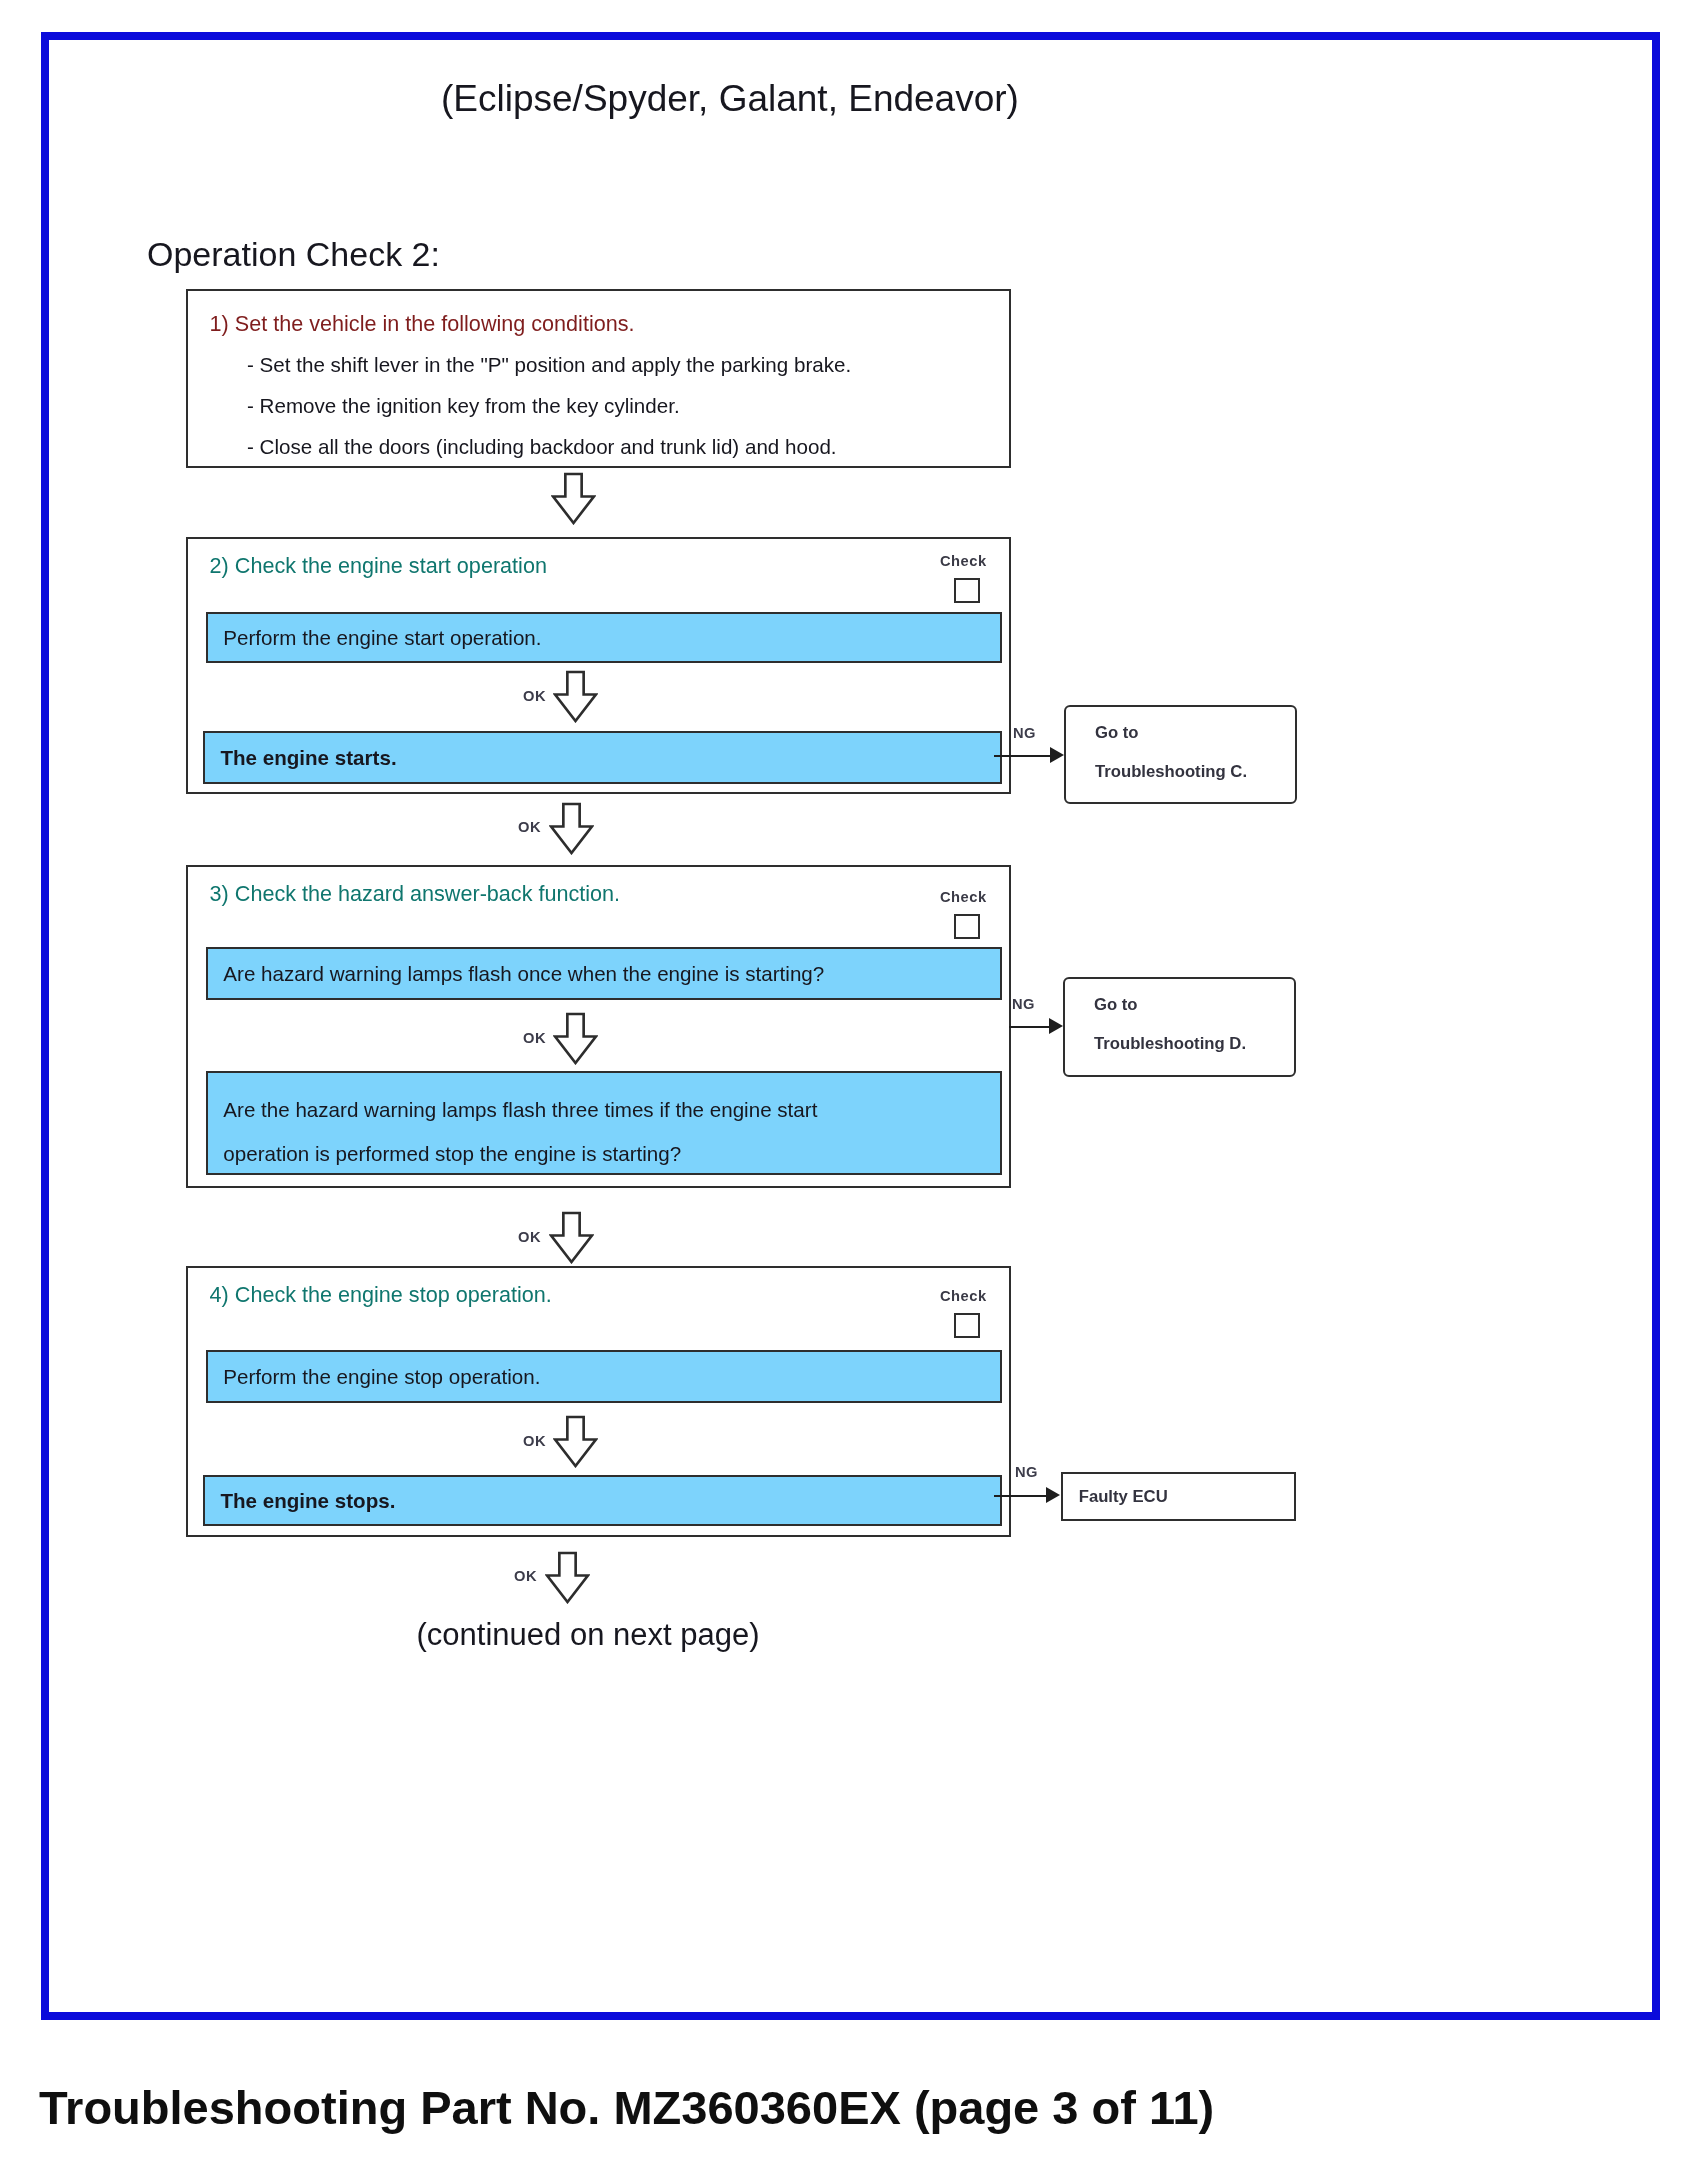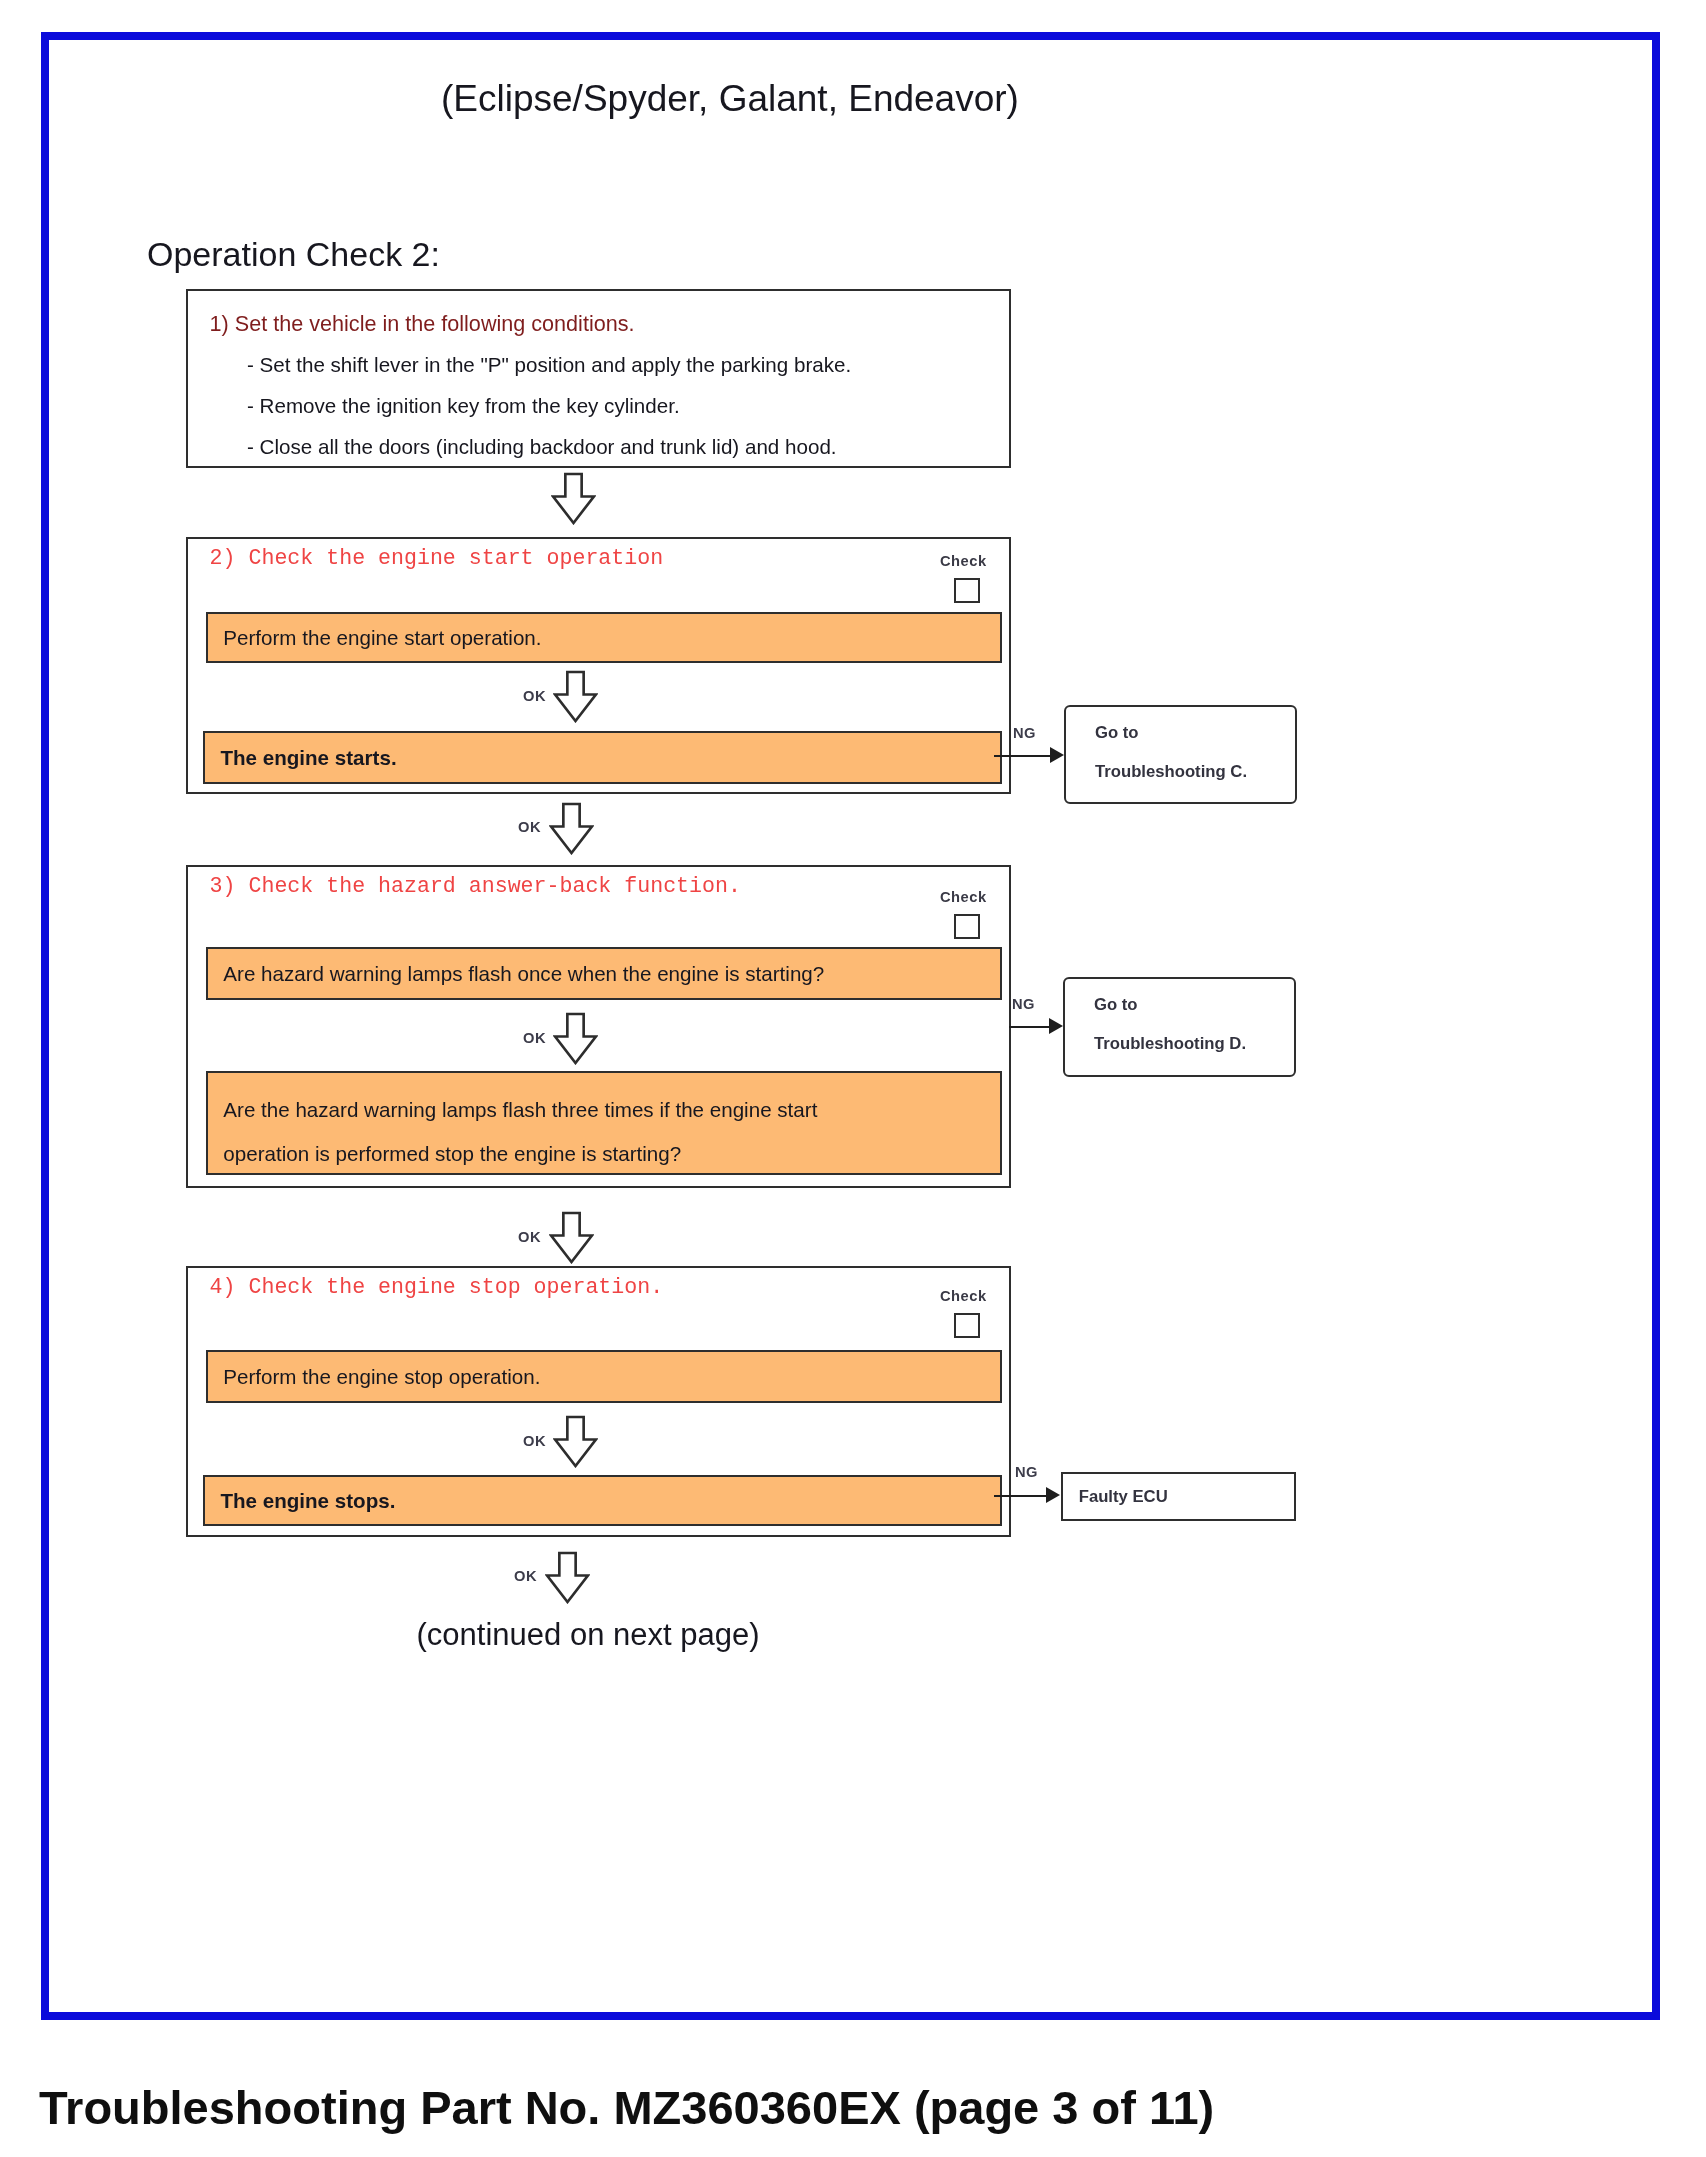--- a/index.html
+++ b/index.html
@@ -14,22 +14,22 @@
     position:absolute;left:41px;top:32px;
     width:1619px;height:1988px;
     border:8.8px solid #0b0bdb;
     box-sizing:border-box;background:transparent;
   }
   .page-note{position:absolute;left:441px;top:78px;width:686px;
     font-size:37px;color:#17171f;}
   .section-title{position:absolute;left:147px;top:235px;font-size:34px;color:#17171f;}
   
   .outer{position:absolute;border:2.9px solid #2e2e2e;background:#fff;box-sizing:border-box;}
-  .step-title{position:absolute;left:21.6px;top:7px;font-size:21.6px;color:#ef4444;white-space:nowrap;font-family:Liberation Mono, monospace;}
-  .inner{position:absolute;border:2px solid #2e2e2e;background:#fdba74;box-sizing:border-box;
+  .step-title{position:absolute;left:21.6px;top:14px;font-size:21.6px;color:#0f766e;white-space:nowrap;}
+  .inner{position:absolute;border:2px solid #2e2e2e;background:#7dd3fc;box-sizing:border-box;
     display:flex;align-items:center;padding-left:15.7px;font-size:20.6px;color:#17171f;}
   .inner.thick{border-width:2.9px;}
   .inner.bold{font-weight:600;}
   .inner.multi{display:block;padding:14.7px 15.7px 0 15.7px;line-height:44px;}
   .check-label{position:absolute;font-size:14.7px;font-weight:700;color:#3a3a46;letter-spacing:0.5px;}
   .check-box{position:absolute;width:25.5px;height:24.5px;border:2.9px solid #2e2e2e;background:#fff;box-sizing:border-box;}
   .ok-label,.ng-label{position:absolute;font-size:14.7px;font-weight:700;color:#3c3c4a;letter-spacing:0.5px;}
   .down-arrow{position:absolute;width:45px;height:53px;}
   .down-arrow polygon{fill:#ffffff;stroke:#2d2d2d;stroke-width:2.6;}
   .ng-line{position:absolute;border-top:2.9px solid #1e1e1e;}

